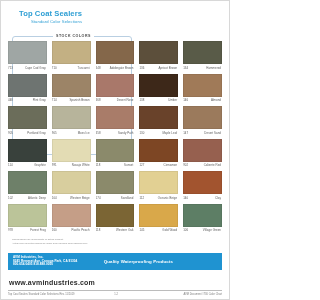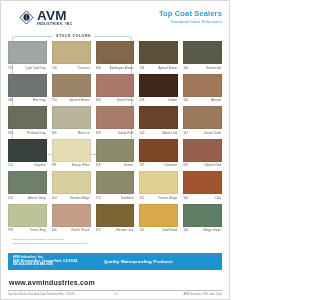--- a/index.html
+++ b/index.html
@@ -130,33 +130,20 @@
   }
   .fineprint .mid{flex:0 0 auto;padding-right:26px;}
 </style>
 </head>
 <body>
 
 <div class="page">
 
   <div class="header">
 
-    <div class="brand">
-      <span class="brand-mark">
-        <svg width="15" height="15" viewBox="0 0 24 24">
-          <path d="M12 1.5 L22.5 12 L12 22.5 L1.5 12 Z" fill="none" stroke="#1b2a4a" stroke-width="1.4"></path>
-          <path d="M12 5.2 C8.4 7.4 7 9.6 7 12 C7 14.8 9.2 17 12 17 C14.8 17 17 14.8 17 12 C17 9.6 15.6 7.4 12 5.2 Z" fill="#1b2a4a"></path>
-          <path d="M12 6.6 L12 16.4" stroke="#ffffff" stroke-width="0.7"></path>
-        </svg>
-      </span>
-      <span class="brand-text">
-        <span class="brand-name">AVM</span>
-        <span class="brand-sub">INDUSTRIES, INC</span>
-      </span>
-    </div>
 
     <div class="header-right">
       <div class="doc-title">Top Coat Sealers</div>
       <div class="doc-sub">Standard Color Selections</div>
     </div>
 
   </div>
 
   <div class="grid-wrap">
 

